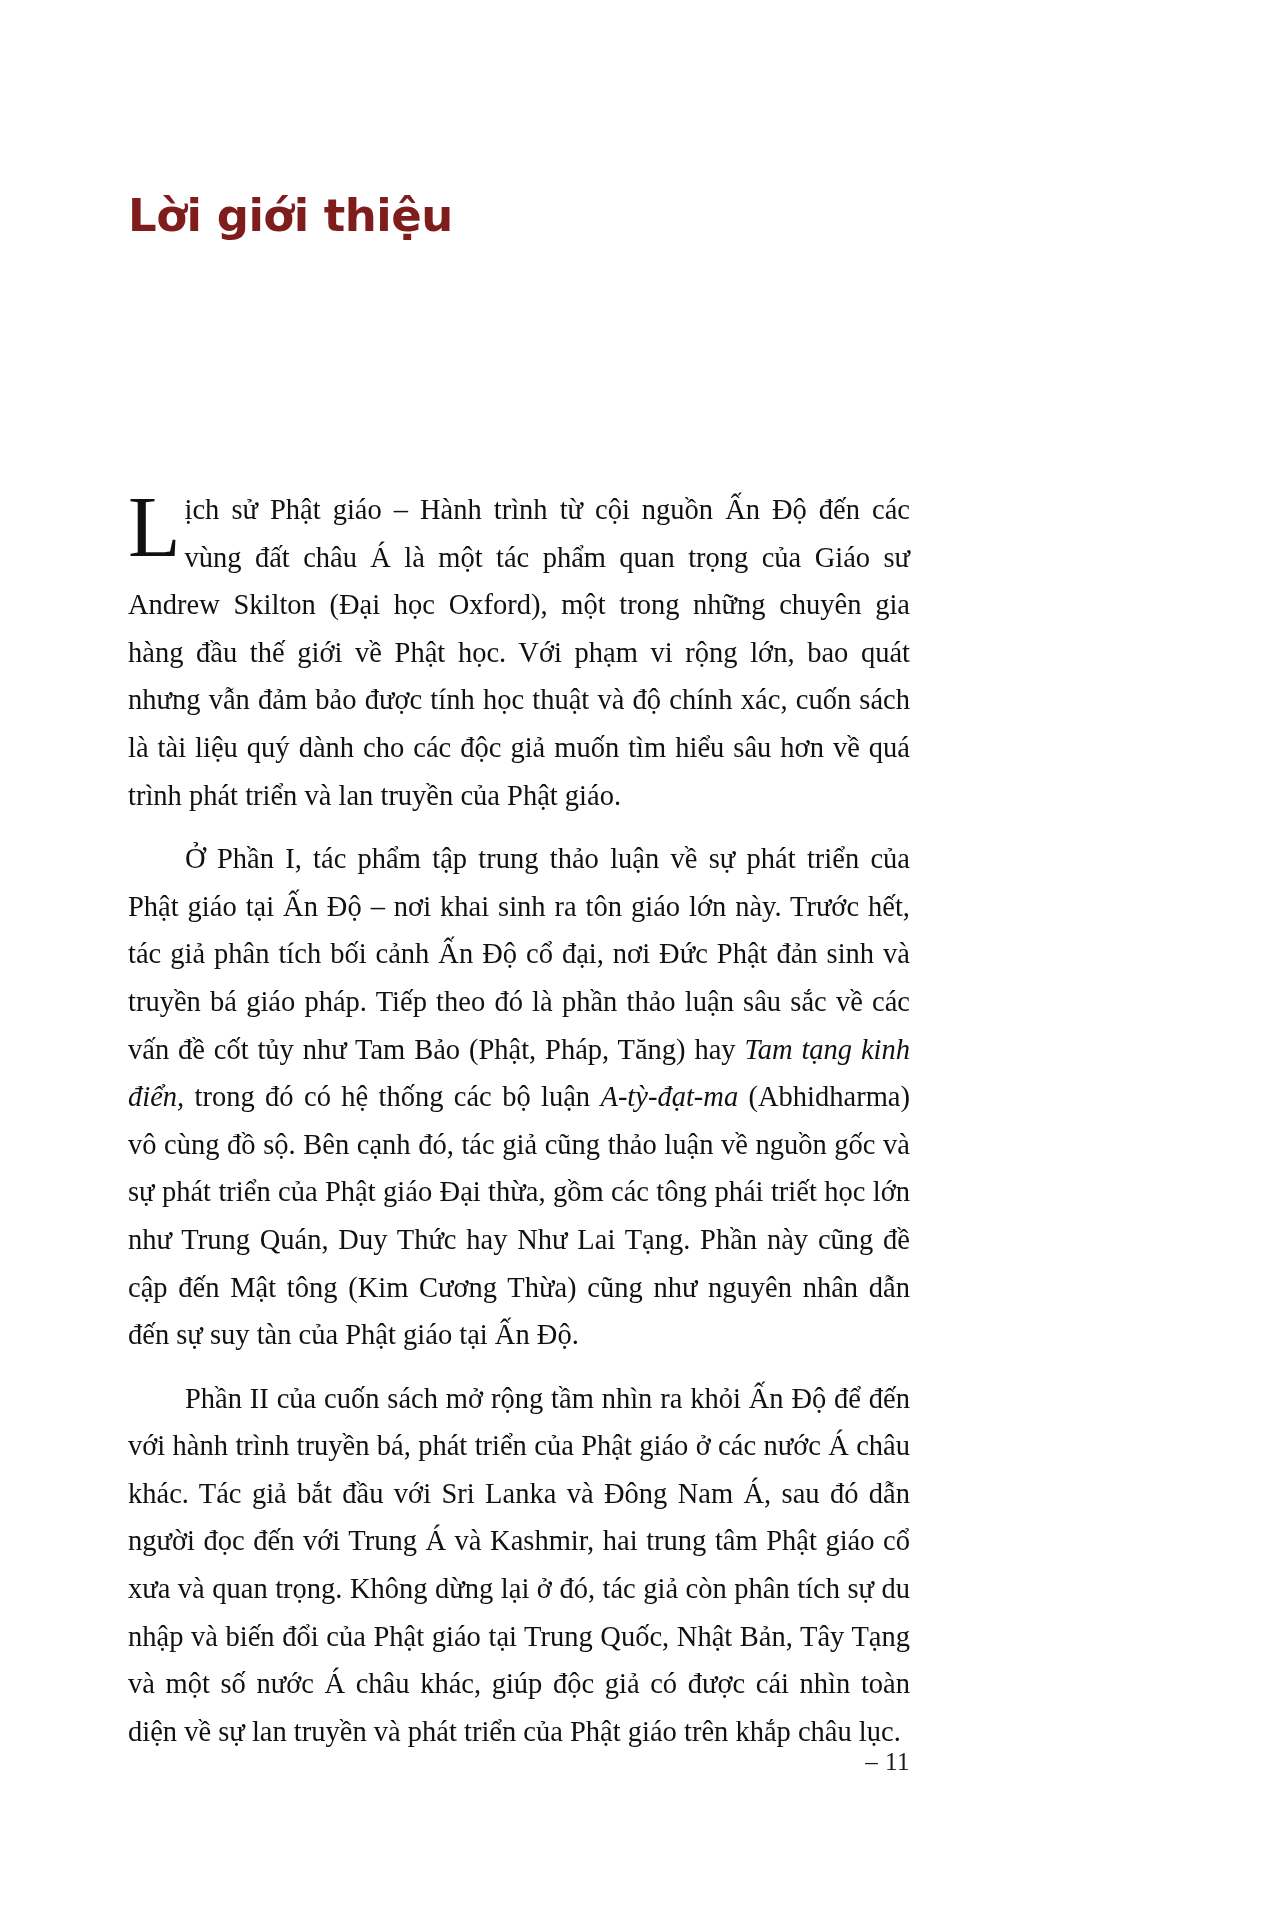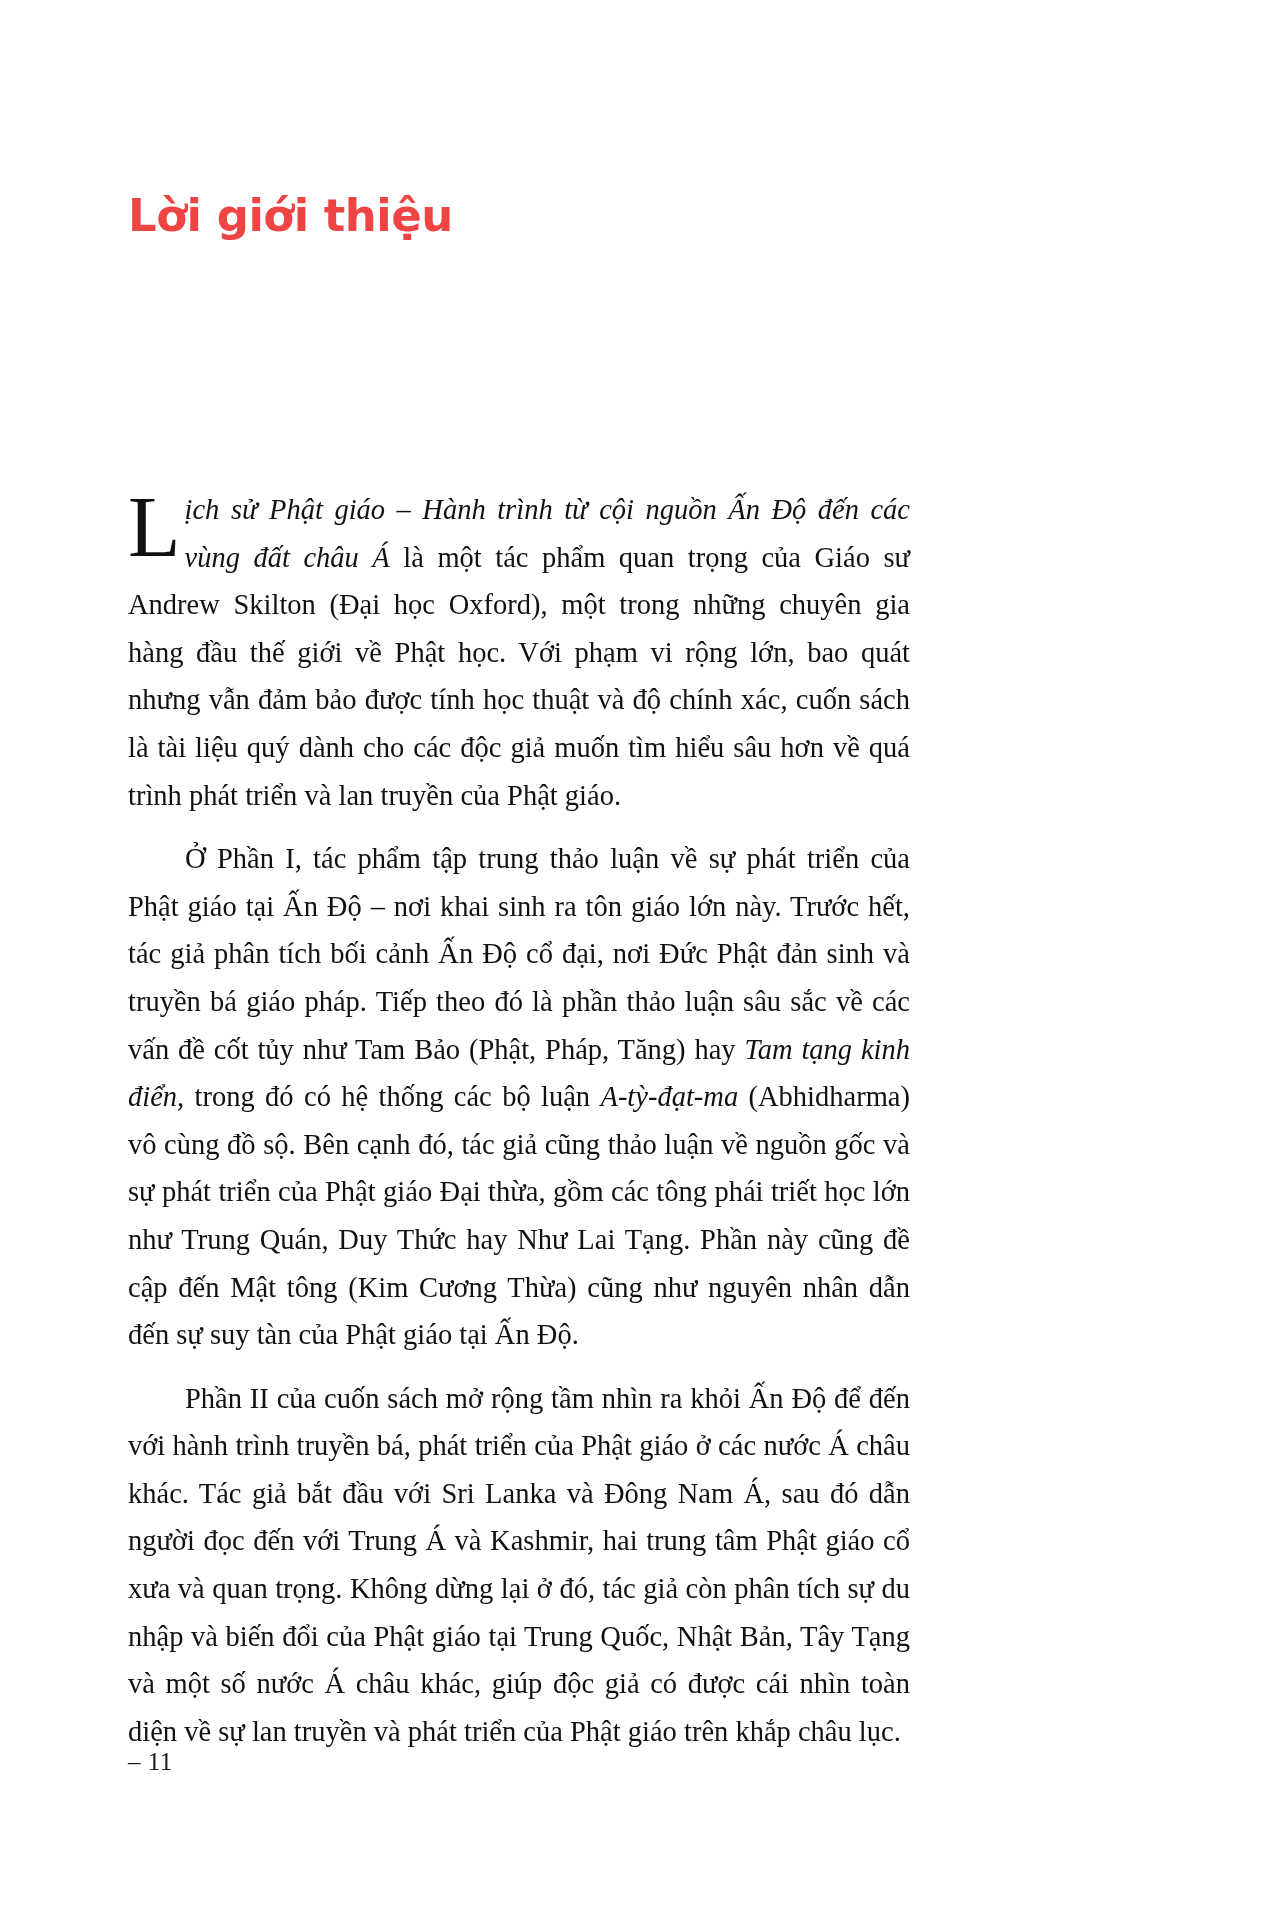--- a/index.html
+++ b/index.html
@@ -23,21 +23,21 @@
     height: 1922px;
   }
   .page-title {
     position: absolute;
     top: 160px;
     left: 0;
     font-family: "DejaVu Sans", "Liberation Sans", sans-serif;
     font-weight: 700;
     font-size: 45px;
     letter-spacing: -0.5px;
-    color: #ef4444;
+    color: #7f1d1d;
     line-height: 1.15;
     white-space: nowrap;
   }
   .body-block {
     position: absolute;
     top: 486px;
     left: 0;
     width: 782px;
   }
   p.para {
@@ -63,31 +63,30 @@
     float: left;
     font-family: "Liberation Serif", "DejaVu Serif", serif;
     font-size: 86px;
     line-height: 78px;
     font-weight: 400;
     color: #111111;
     margin: 2px 4px 0 0;
     padding: 0;
   }
   .lead {
-    font-style: italic;
   }
   .ital {
     font-style: italic;
   }
   .folio {
     position: absolute;
     top: 1748px;
     left: 0;
     width: 782px;
-    text-align: left;
+    text-align: right;
     font-family: "Liberation Serif", "DejaVu Serif", serif;
     font-size: 25px;
     color: #1a1a1a;
     letter-spacing: 0.5px;
   }
 </style>
 </head>
 <body>
 
 <div class="page">

